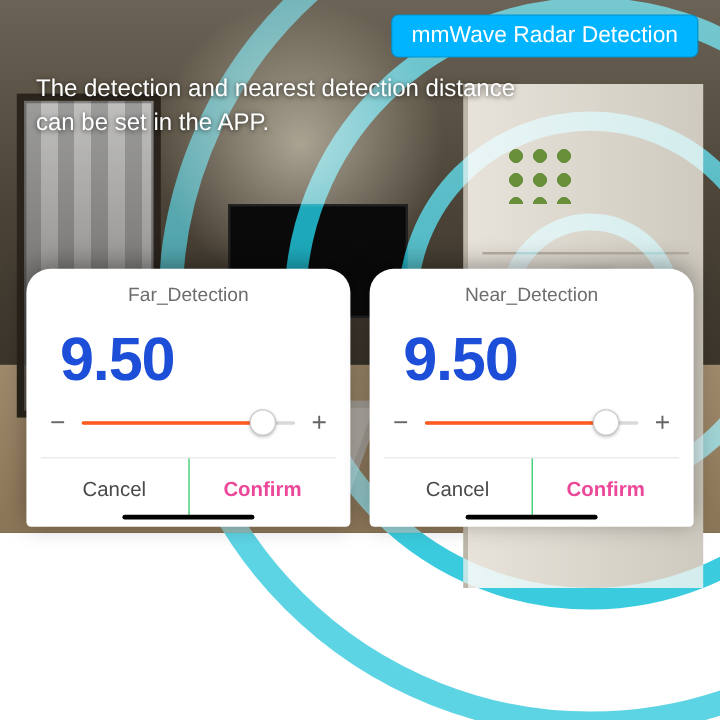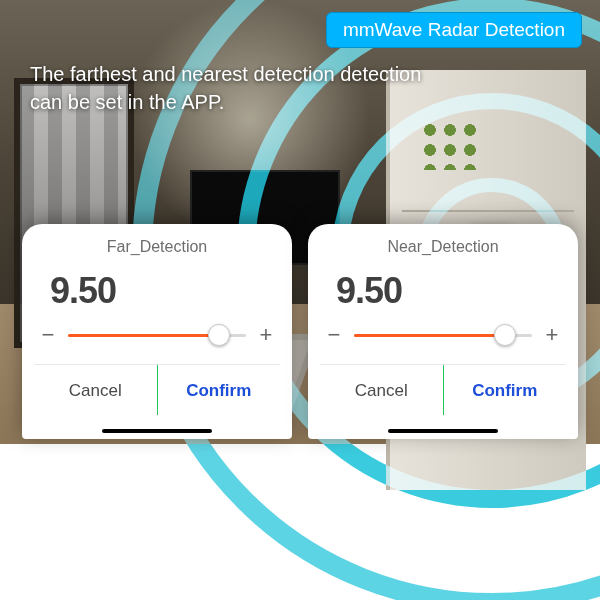--- a/index.html
+++ b/index.html
@@ -92,21 +92,21 @@
     box-shadow: 0 -4px 20px rgba(0,0,0,0.35);
     display:flex; flex-direction:column;
     padding: 14px 12px 0;
   }
   .card.left  { left:22px; }
   .card.right { right:22px;padding-left:12px; }
   .card .title {
     text-align:center; color:#6d6d6d; font-size:16px; margin-bottom:14px;
   }
   .card .value {
-    font-size:36px; font-weight:700; color:#404040; padding-left:16px; letter-spacing:-1px;
+    font-size:51px; font-weight:700; color:#1d4ed8; padding-left:16px; letter-spacing:-1px;
   }
   .slider-row {
     display:flex; align-items:center; gap:10px; margin:12px 4px 0;
   }
   .pm {
     width:20px; text-align:center; color:#666; font-size:22px; line-height:1;
   }
   .track {
     flex:1; height:3px; background:#d9d9d9; border-radius:2px; position:relative;
   }
@@ -118,21 +118,21 @@
     background:#fff; border:1px solid #ccc; box-shadow:0 1px 3px rgba(0,0,0,0.3);
     transform:translate(-50%,-50%);
   }
   .actions {
     display:flex; border-top:1px solid #e8e8e8; margin-top:18px;
   }
   .actions > div {
     flex:1; text-align:center; padding:16px 0 14px; font-size:17px;
   }
   .cancel  { color:#4a4a4a; border-right:1px solid #22c55e; }
-  .confirm { color:#1d4ed8; font-weight:600; }
+  .confirm { color:#ec4899; font-weight:600; }
   .homebar {
     position:absolute; left:50%; bottom:6px; width:110px; height:4px;
     background:#000; border-radius:3px; transform:translateX(-50%);
   }
 </style>
 </head>
 <body>
 
 <div class="scene">
 
@@ -154,21 +154,21 @@
     <svg viewBox="0 0 24 24">
       <g stroke="#555" stroke-width="1.6" fill="none" stroke-linecap="round">
         <path d="M6 4 L4 4 L4 6 M18 4 L20 4 L20 6 M6 20 L4 20 L4 18 M18 20 L20 20 L20 18"></path>
         <circle cx="12" cy="12" r="3.2"></circle>
       </g>
     </svg>
   </div>
 
   <div class="badge">mmWave Radar Detection</div>
 
-  <div class="headline">The farthest and nearest detection detection can be set in the APP.</div>
+  <div class="headline">The detection and nearest detection distance can be set in the APP.</div>
 
   <div class="card left">
     <div class="title">Far_Detection</div>
     <div class="value">9.50</div>
     <div class="slider-row">
       <div class="pm">−</div>
       <div class="track">
         <div class="fill" style="width:85%"></div>
         <div class="thumb" style="left:85%"></div>
       </div>

